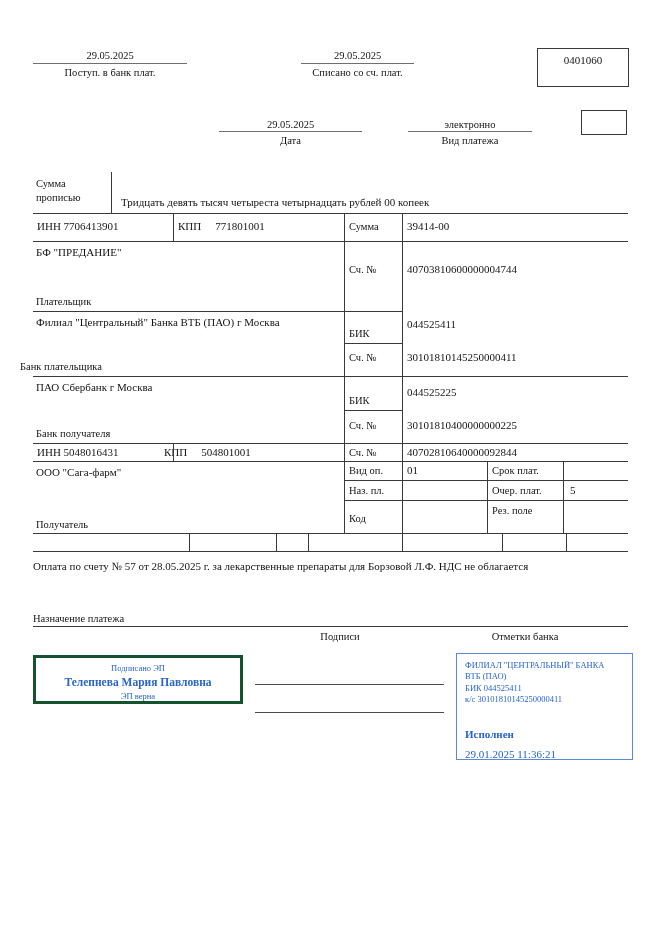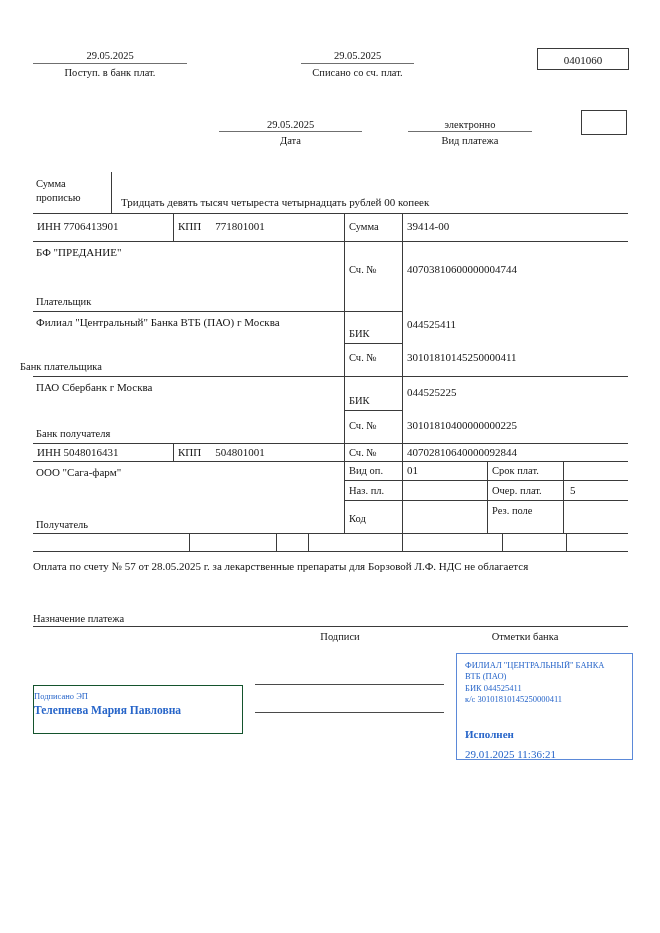--- a/index.html
+++ b/index.html
@@ -9,22 +9,22 @@
   .s{font-size:10.5px;}
   .w{white-space:normal;}
   .ctr{text-align:center;}
   .b{font-weight:bold;}
   .hl{position:absolute;height:1px;background:#3a3a3a;}
   .vl{position:absolute;width:1px;background:#3a3a3a;}
   .gray{background:#6f6f6f;}
   .box{position:absolute;border:1px solid #3a3a3a;box-sizing:border-box;}
   .kpp-gap{display:inline-block;width:14px;}
   .stamp-left{position:absolute;left:33px;top:655px;width:210px;height:49px;
-      border:1px solid #14532d;box-sizing:border-box;text-align:left;
-      color:#2765c9;padding-top:4px;margin-top:30px;}
+      border:3px solid #14532d;box-sizing:border-box;text-align:center;
+      color:#2765c9;padding-top:4px;}
   .stamp-left .l1,.stamp-left .l3{font-size:8.5px;line-height:1.5;}
   .stamp-left .l2{font-size:11.5px;font-weight:bold;line-height:1.3;}
   .stamp-right{position:absolute;left:456px;top:653px;width:177px;height:107px;
       border:1.5px solid #5b89d8;box-sizing:border-box;color:#2765c9;
       padding:6px 8px;font-size:8.5px;line-height:1.35;}
   .stamp-right .status{font-size:11px;font-weight:bold;margin-top:21px;}
   .stamp-right .dt{font-size:11px;margin-top:5px;}
   .sig-line{position:absolute;height:1px;background:#4a4a4a;}
 </style>
 </head>
@@ -33,21 +33,21 @@
 <div id="page">
 
   <div class="t s ctr" style="left:33px;top:50px;width:154px;">29.05.2025</div>
   <div class="hl gray" style="left:33px;top:63px;width:154px;"></div>
   <div class="t s ctr" style="left:33px;top:67px;width:154px;">Поступ. в банк плат.</div>
 
   <div class="t s ctr" style="left:301px;top:50px;width:113px;">29.05.2025</div>
   <div class="hl gray" style="left:301px;top:63px;width:113px;"></div>
   <div class="t s ctr" style="left:301px;top:67px;width:113px;">Списано со сч. плат.</div>
 
-  <div class="box" style="left:537px;top:48px;width:92px;height:22px;">
+  <div class="box" style="left:537px;top:48px;width:92px;height:39px;">
     <div class="t ctr" style="left:0;top:5px;width:90px;">0401060</div>
   </div>
 
 
   <div class="t ctr" style="left:219px;top:119px;width:143px;font-size:10.5px;">29.05.2025</div>
   <div class="hl gray" style="left:219px;top:131px;width:143px;"></div>
   <div class="t s ctr" style="left:219px;top:135px;width:143px;">Дата</div>
 
   <div class="t ctr" style="left:408px;top:119px;width:124px;font-size:10.5px;">электронно</div>
   <div class="hl gray" style="left:408px;top:131px;width:124px;"></div>
@@ -85,21 +85,21 @@
   <div class="t" style="left:36px;top:381px;">ПАО Сбербанк г Москва</div>
   <div class="t s" style="left:36px;top:428px;">Банк получателя</div>
   <div class="t s" style="left:349px;top:395px;">БИК</div>
   <div class="t" style="left:407px;top:386px;">044525225</div>
   <div class="hl" style="left:344px;top:410px;width:58px;"></div>
   <div class="t s" style="left:349px;top:420px;">Сч. №</div>
   <div class="t" style="left:407px;top:419px;">30101810400000000225</div>
   <div class="hl" style="left:33px;top:443px;width:595px;"></div>
 
   <div class="t" style="left:37px;top:446px;">ИНН 5048016431</div>
-  <div class="t" style="left:178px;top:446px;text-align:right;"><span>КПП</span><span class="kpp-gap"></span><span>504801001</span></div>
+  <div class="t" style="left:164px;top:446px;text-align:right;"><span>КПП</span><span class="kpp-gap"></span><span>504801001</span></div>
   <div class="t s" style="left:349px;top:447px;">Сч. №</div>
   <div class="t" style="left:407px;top:446px;">40702810640000092844</div>
   <div class="vl" style="left:173px;top:443px;height:18px;"></div>
   <div class="hl" style="left:33px;top:461px;width:595px;"></div>
 
   <div class="t" style="left:36px;top:466px;">ООО "Сага-фарм"</div>
   <div class="t s" style="left:36px;top:519px;">Получатель</div>
 
   <div class="t s" style="left:349px;top:465px;">Вид оп.</div>
   <div class="t" style="left:407px;top:464px;">01</div>
@@ -134,20 +134,21 @@
   <div class="t" style="left:33px;top:560px;">Оплата по счету № 57 от 28.05.2025 г. за лекарственные препараты для Борзовой Л.Ф. НДС не облагается</div>
   <div class="t s" style="left:33px;top:613px;">Назначение платежа</div>
   <div class="hl" style="left:33px;top:626px;width:595px;"></div>
 
   <div class="t s ctr" style="left:280px;top:631px;width:120px;">Подписи</div>
   <div class="t s ctr" style="left:455px;top:631px;width:140px;">Отметки банка</div>
 
   <div class="stamp-left">
     <div class="l1">Подписано ЭП</div>
     <div class="l2">Телепнева Мария Павловна</div>
+    <div class="l3">ЭП верна</div>
   </div>
 
   <div class="sig-line" style="left:255px;top:684px;width:189px;"></div>
   <div class="sig-line" style="left:255px;top:712px;width:189px;"></div>
 
   <div class="stamp-right">
     <div>ФИЛИАЛ "ЦЕНТРАЛЬНЫЙ" БАНКА</div>
     <div>ВТБ (ПАО)</div>
     <div>БИК 044525411</div>
     <div>к/с 30101810145250000411</div>

